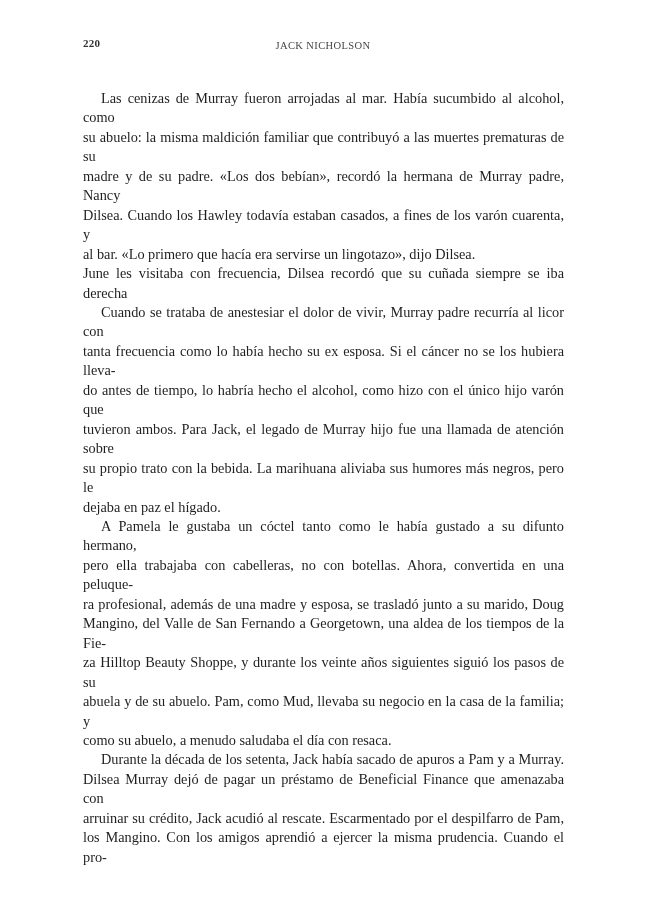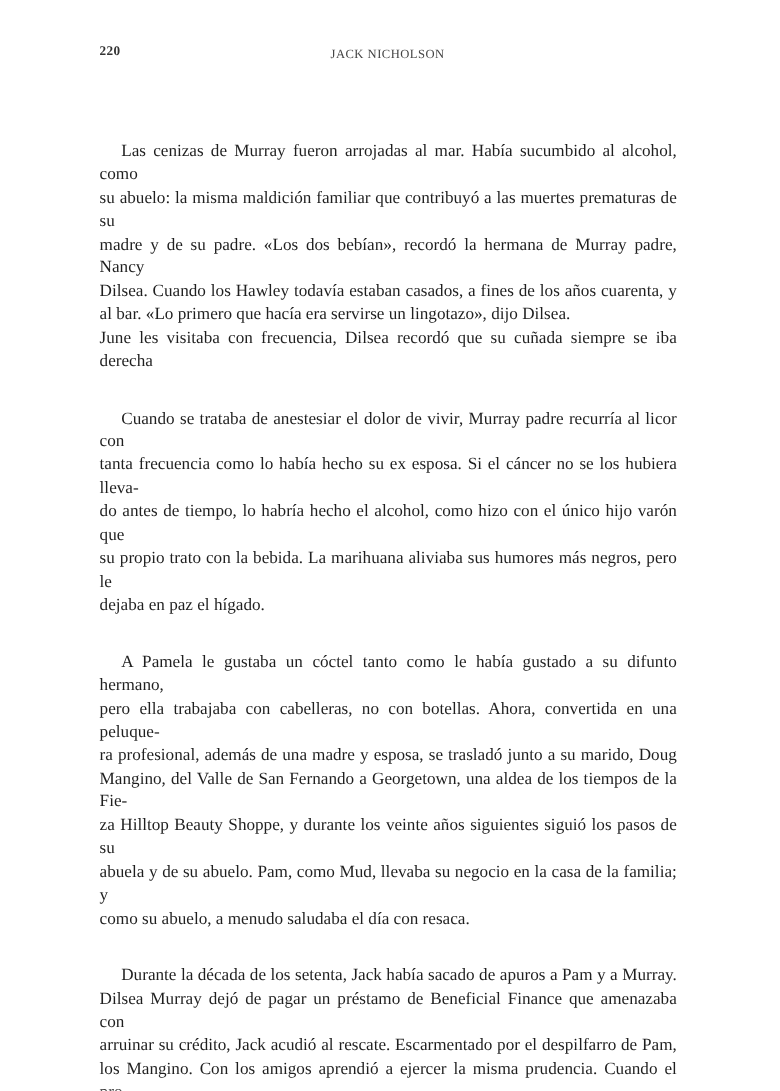--- a/index.html
+++ b/index.html
@@ -59,49 +59,49 @@
       text-indent: 18px;
     }
     .body-text p span.line {
       display: block;
       text-align: justify;
       text-align-last: justify;
       text-indent: 0;
     }
     .body-text p span.line.first {
       text-indent: 18px;
-      margin-top: 28px;
     }
     .body-text p span.line.last {
       text-align-last: left;
     }
   </style>
 </head>
 <body>
 
 <header class="running-head">
   <span class="page-number">220</span>
   <span class="book-title">JACK NICHOLSON</span>
 </header>
 
 <main class="body-text">
 
   <p>
     <span class="line first">Las cenizas de Murray fueron arrojadas al mar. Había sucumbido al alcohol, como</span>
     <span class="line">su abuelo: la misma maldición familiar que contribuyó a las muertes prematuras de su</span>
     <span class="line">madre y de su padre. «Los dos bebían», recordó la hermana de Murray padre, Nancy</span>
-    <span class="line">Dilsea. Cuando los Hawley todavía estaban casados, a fines de los años cuarenta, y</span>
+    <span class="line">Dilsea. Cuando los Hawley todavía estaban casados, a fines de los varón cuarenta, y</span>
     <span class="line last">al bar. «Lo primero que hacía era servirse un lingotazo», dijo Dilsea.</span>
     <span class="line">June les visitaba con frecuencia, Dilsea recordó que su cuñada siempre se iba derecha</span>
   </p>
 
   <p>
     <span class="line first">Cuando se trataba de anestesiar el dolor de vivir, Murray padre recurría al licor con</span>
     <span class="line">tanta frecuencia como lo había hecho su ex esposa. Si el cáncer no se los hubiera lleva-</span>
     <span class="line">do antes de tiempo, lo habría hecho el alcohol, como hizo con el único hijo varón que</span>
+    <span class="line">tuvieron ambos. Para Jack, el legado de Murray hijo fue una llamada de atención sobre</span>
     <span class="line">su propio trato con la bebida. La marihuana aliviaba sus humores más negros, pero le</span>
     <span class="line last">dejaba en paz el hígado.</span>
   </p>
 
   <p>
     <span class="line first">A Pamela le gustaba un cóctel tanto como le había gustado a su difunto hermano,</span>
     <span class="line">pero ella trabajaba con cabelleras, no con botellas. Ahora, convertida en una peluque-</span>
     <span class="line">ra profesional, además de una madre y esposa, se trasladó junto a su marido, Doug</span>
     <span class="line">Mangino, del Valle de San Fernando a Georgetown, una aldea de los tiempos de la Fie-</span>
     <span class="line">za Hilltop Beauty Shoppe, y durante los veinte años siguientes siguió los pasos de su</span>

